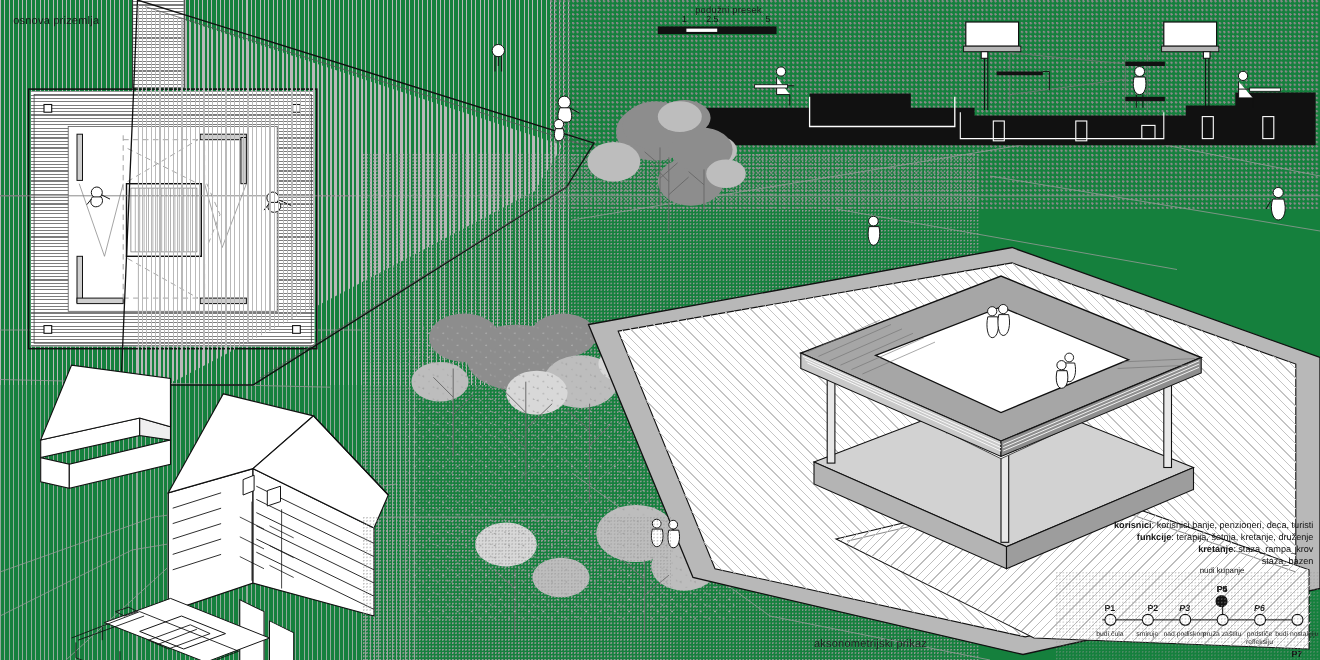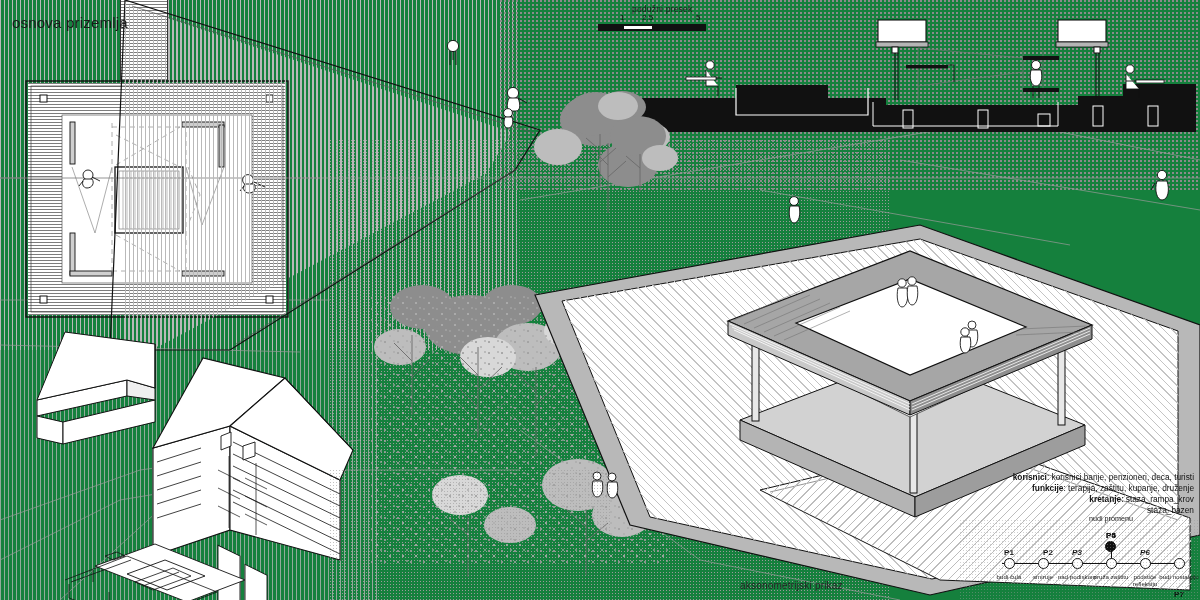--- a/index.html
+++ b/index.html
@@ -49,21 +49,21 @@
   svg { display:block; overflow: visible; }
 
   
   .lbl {
     position: absolute;
     font-family: "Liberation Sans", sans-serif;
     color: #1a1a1a;
     white-space: nowrap;
     letter-spacing: .2px;
   }
-  .lbl-plan   { left: 12px;  top: 14px;  font-size: 15px; }
+  .lbl-plan   { left: 12px;  top: 14px;  font-size: 10px; }
   .lbl-axo    { left: 740px; top: 580px; font-size: 10px; color:#222; }
   .lbl-scale-t{ left: 632px; top: 4px;   font-size: 8.5px; }
 
   .scalebar { position:absolute; left:598px; top:24px; width:108px; height:7px; }
   .scalebar .sb-seg { position:absolute; top:0; height:7px; background:#111; }
   .scalebar .sb-white { position:absolute; top:2px; height:3px; background:#fff; }
   .sb-num { position:absolute; font-size:8px; color:#111; top:-11px; }
 
   
   .concept {
@@ -540,32 +540,32 @@
 
   <div class="lbl lbl-plan">osnova prizemlja</div>
 
   <div class="lbl lbl-axo">aksonometrijski prikaz</div>
 
   <div class="concept">
     <div class="row">
       <span class="k">korisnici</span><span>: korisnici banje, penzioneri, deca, turisti</span>
     </div>
     <div class="row">
-      <span class="k">funkcije</span><span>: terapija, zaštitu, kupanje, druženje</span>
+      <span class="k">funkcije</span><span>: terapija, šetnja, kretanje, druženje</span>
     </div>
     <div class="row">
       <span class="k">kretanje</span><span>: staza_rampa_krov</span>
     </div>
     <div class="row">
       <span>staza_bazen</span>
     </div>
   </div>
 
   <div class="pdiag">
-    <div class="ptop" style="left:96px;top:0;">nudi promenu</div>
+    <div class="ptop" style="left:96px;top:0;">nudi kupanje</div>
     <div class="pcode" style="left:110px;top:16px;">P5</div>
     <div class="stem" style="left:120.5px;top:30px;height:24px;"></div>
     <div class="pnode on" style="left:115px;top:26px;"></div>
 
     <div class="axis"></div>
 
     <div class="pcode" style="left:8px;top:33px;">P1</div>
     <div class="pnode" style="left:13.5px;top:43px;"></div>
     <div class="pdesc" style="left:-3px;top:58px;">budi čula</div>
 

